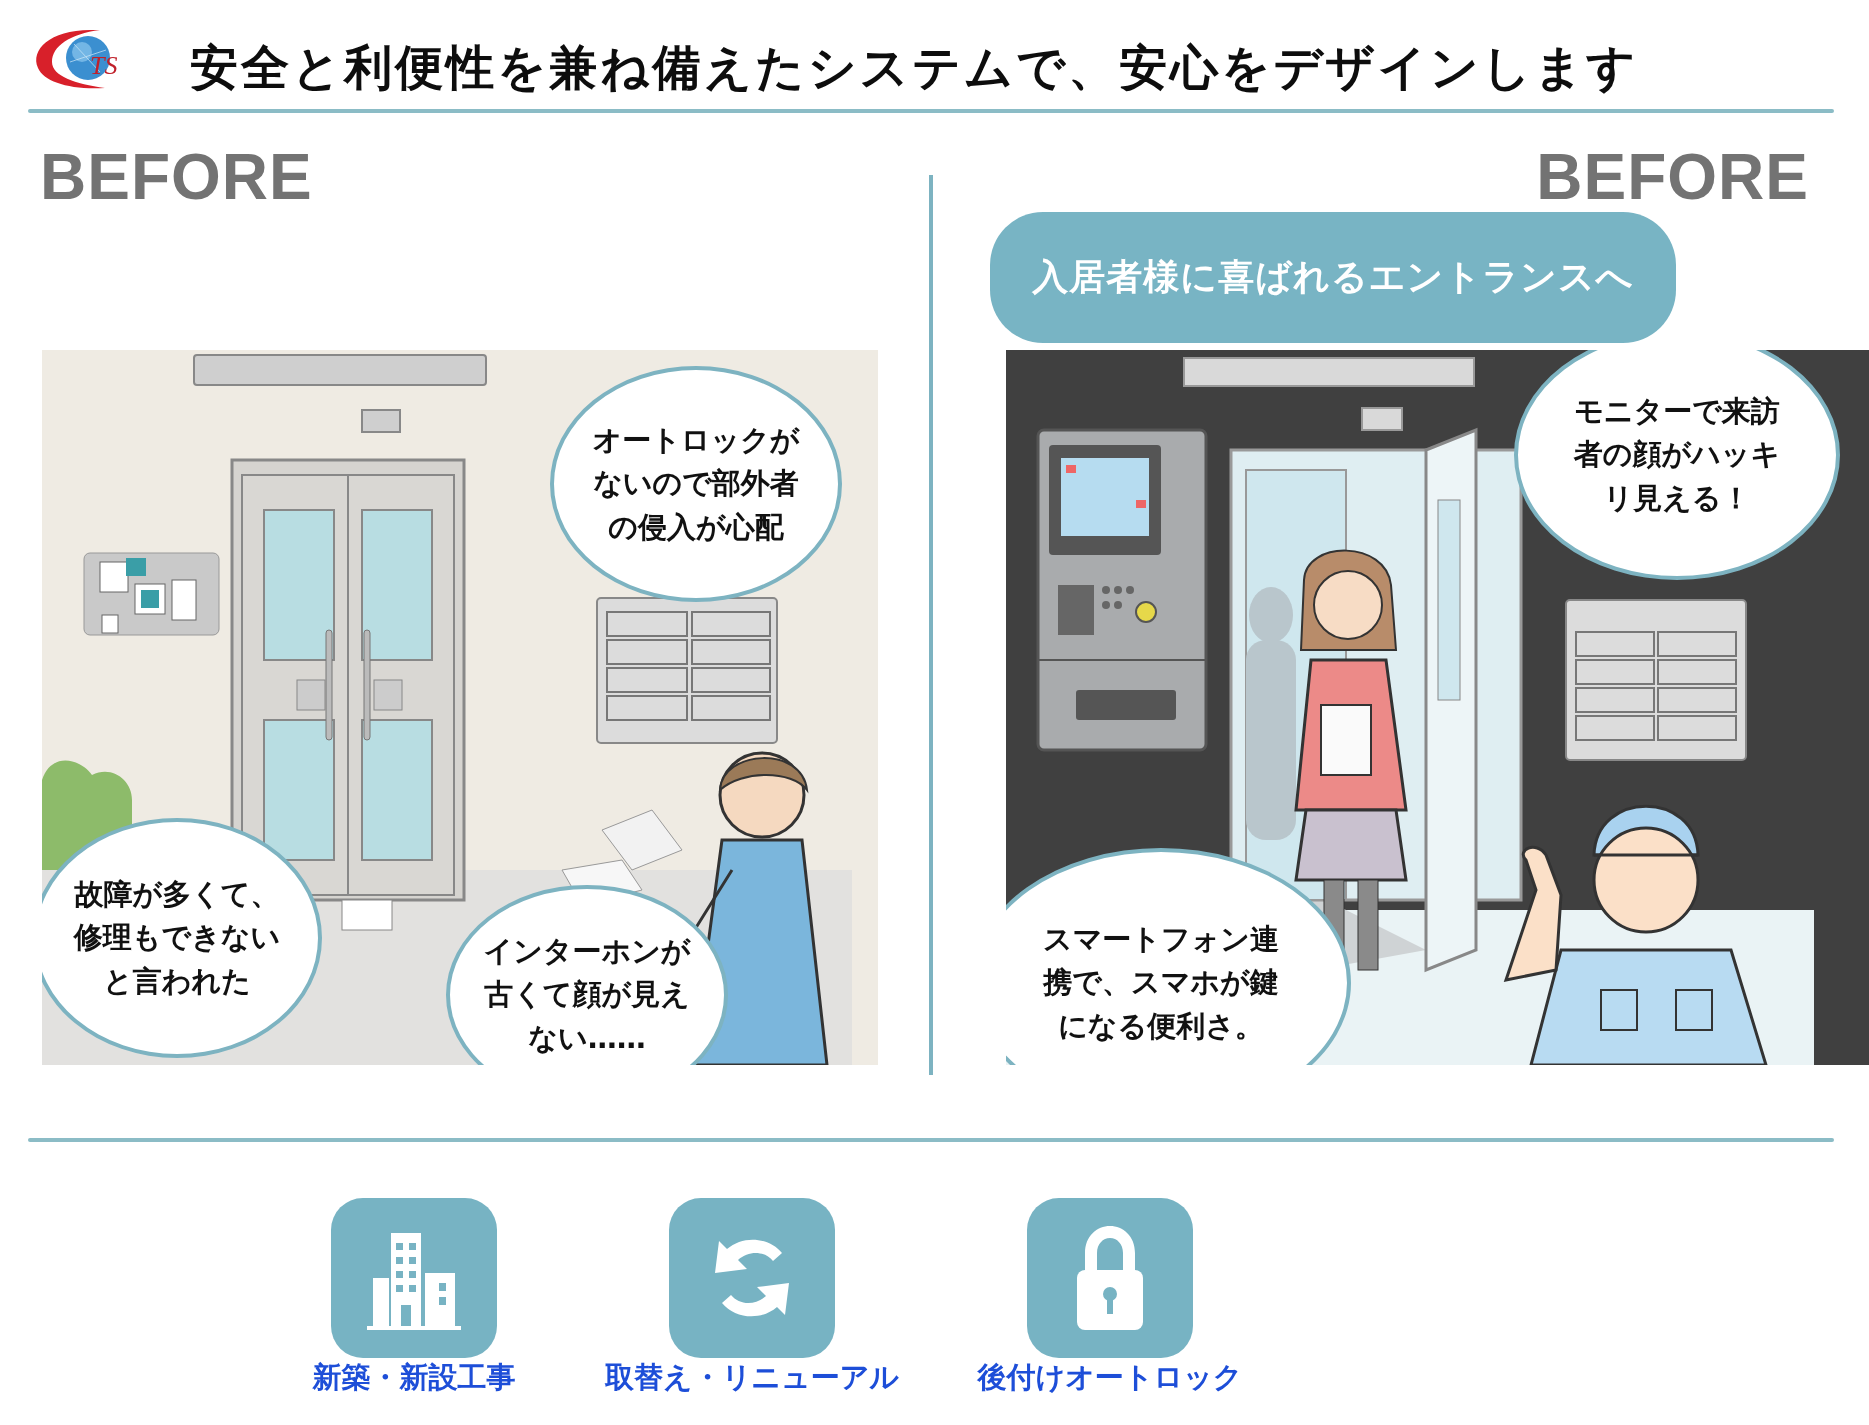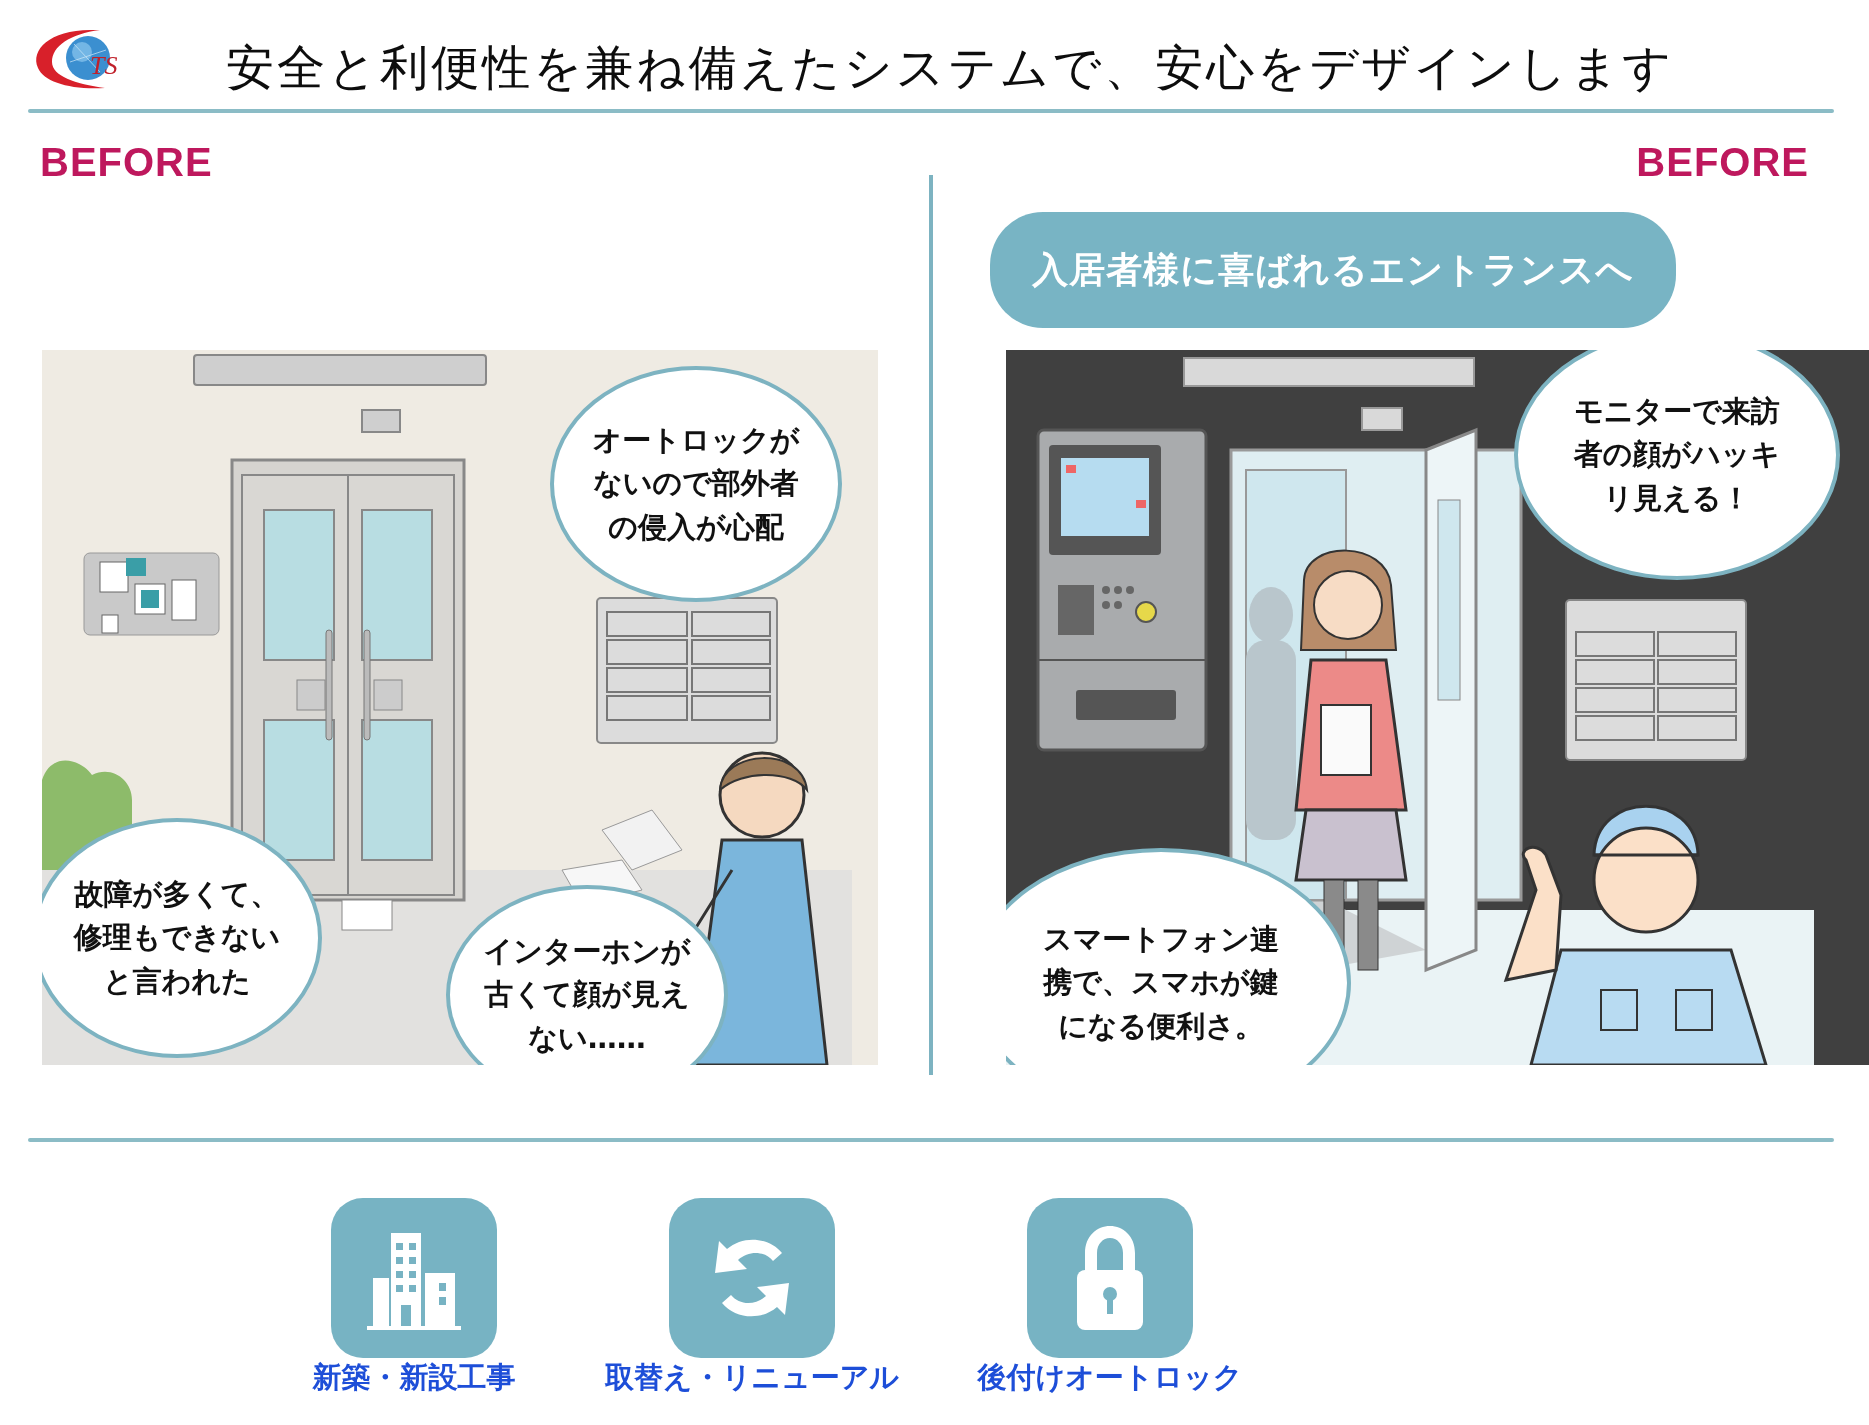--- a/index.html
+++ b/index.html
@@ -1,32 +1,32 @@
 <!DOCTYPE html>
 <html><head>
 <meta charset="utf-8">
 <style>
   * { box-sizing: border-box; margin: 0; padding: 0; }
   html, body { width: 1869px; height: 1425px; background: #ffffff; overflow: hidden; }
   body { font-family: "DejaVu Sans", "Liberation Sans", sans-serif; color: #111; position: relative; }
 
   .header { position: absolute; left: 0; top: 0; width: 1869px; height: 115px; }
   .logo { position: absolute; left: 30px; top: 22px; width: 125px; height: 72px; }
-  .page-title { position: absolute; left: 190px; top: 36px; font-size: 48px; font-weight: normal; letter-spacing: 3px; color: #0d0d0d; white-space: nowrap; margin-left: 36px; }
+  .page-title { position: absolute; left: 190px; top: 36px; font-size: 48px; font-weight: bold; letter-spacing: 3px; color: #0d0d0d; white-space: nowrap; }
   .rule { position: absolute; left: 28px; width: 1806px; height: 4px; background: #8bbcc6; border-radius: 2px; }
   .rule.top { top: 109px; }
   .rule.bottom { top: 1138px; }
 
-  .section-label { position: absolute; top: 140px; font-family: "Liberation Sans", sans-serif; font-weight: bold; font-size: 40px; color: #be185d; letter-spacing: 1px; }
+  .section-label { position: absolute; top: 140px; font-family: "Liberation Sans", sans-serif; font-weight: bold; font-size: 64px; color: #737373; letter-spacing: 1px; }
   .section-label.before { left: 40px; }
   .section-label.after { right: 60px; }
 
   .divider { position: absolute; left: 929px; top: 175px; width: 4px; height: 900px; background: #7db3c1; }
 
-  .pill { position: absolute; left: 990px; top: 212px; width: 686px; height: 116px; border-radius: 53px; background: #78b4c4; color: #fff; font-weight: bold; font-size: 36px; display: flex; align-items: center; justify-content: center; letter-spacing: 1px; }
+  .pill { position: absolute; left: 990px; top: 212px; width: 686px; height: 131px; border-radius: 53px; background: #78b4c4; color: #fff; font-weight: bold; font-size: 36px; display: flex; align-items: center; justify-content: center; letter-spacing: 1px; }
 
   .scene { position: absolute; overflow: hidden; }
   .scene.before { left: 42px; top: 350px; width: 836px; height: 715px; background: #efebe3; }
   .scene.after { left: 1006px; top: 350px; width: 892px; height: 715px; background: #404040; }
 
   .bubble { position: absolute; background: #fff; border: 4px solid #7db3c1; border-radius: 50%; display: flex; align-items: center; justify-content: center; text-align: center; font-weight: bold; font-size: 29px; line-height: 1.5; color: #111; z-index: 5; }
   .bubble span { display: block; }
   .tail { position: absolute; width: 0; height: 0; z-index: 4; }
 
   .services { position: absolute; top: 1198px; left: 0; width: 1869px; height: 227px; }

